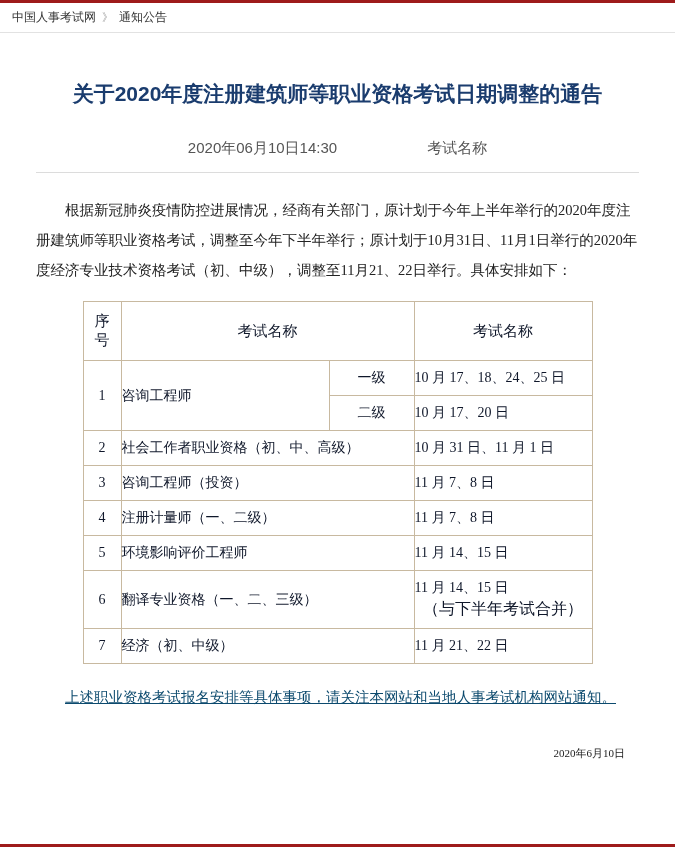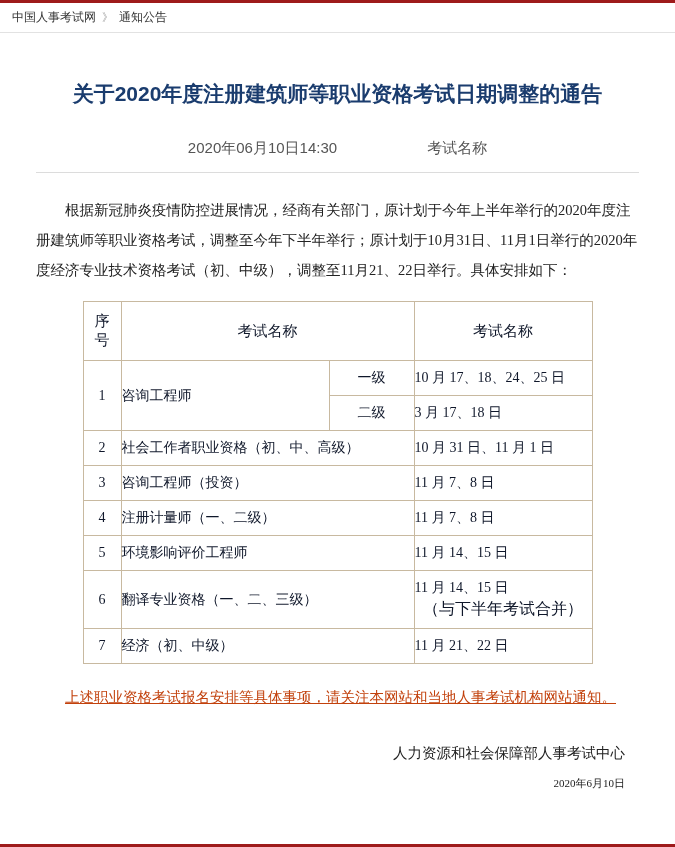--- a/index.html
+++ b/index.html
@@ -104,21 +104,21 @@
   .small-note {
     display: block;
     font-size: 16px;
     text-align: center;
     padding-top: 2px;
   }
   .closing {
     font-size: 14.5px;
     line-height: 30px;
     text-indent: 2em;
-    color: #c2410c;
+    color: #0c4a6e;
     font-family: "Liberation Serif", serif;
     margin: 4px 0 26px 0;
   }
   .closing u { text-decoration: underline; }
   .signature {
     text-align: right;
     font-size: 14.5px;
     line-height: 30px;
     color: #222;
     font-family: "Liberation Serif", serif;
@@ -167,21 +167,21 @@
       </thead>
       <tbody>
         <tr>
           <td class="col-idx" rowspan="2">1</td>
           <td rowspan="2">咨询工程师</td>
           <td class="sub-cell">一级</td>
           <td class="col-date">10 月 17、18、24、25 日</td>
         </tr>
         <tr>
           <td class="sub-cell">二级</td>
-          <td class="col-date">3 月 17、18 日</td>
+          <td class="col-date">10 月 17、20 日</td>
         </tr>
         <tr>
           <td class="col-idx">2</td>
           <td colspan="2">社会工作者职业资格（初、中、高级）</td>
           <td class="col-date">10 月 31 日、11 月 1 日</td>
         </tr>
         <tr>
           <td class="col-idx">3</td>
           <td colspan="2">咨询工程师（投资）</td>
           <td class="col-date">11 月 7、8 日</td>
@@ -209,17 +209,16 @@
           <td colspan="2">经济（初、中级）</td>
           <td class="col-date">11 月 21、22 日</td>
         </tr>
       </tbody>
     </table>
 
     <p class="closing">
       <u>上述职业资格考试报名安排等具体事项，请关注本网站和当地人事考试机构网站通知。</u>
     </p>
 
-    <div class="signature">人力资源和社会保障部人事考试中心</div>
     <div class="sig-date">2020年6月10日</div>
 
   </div>
 </div>
 
 </body></html>

